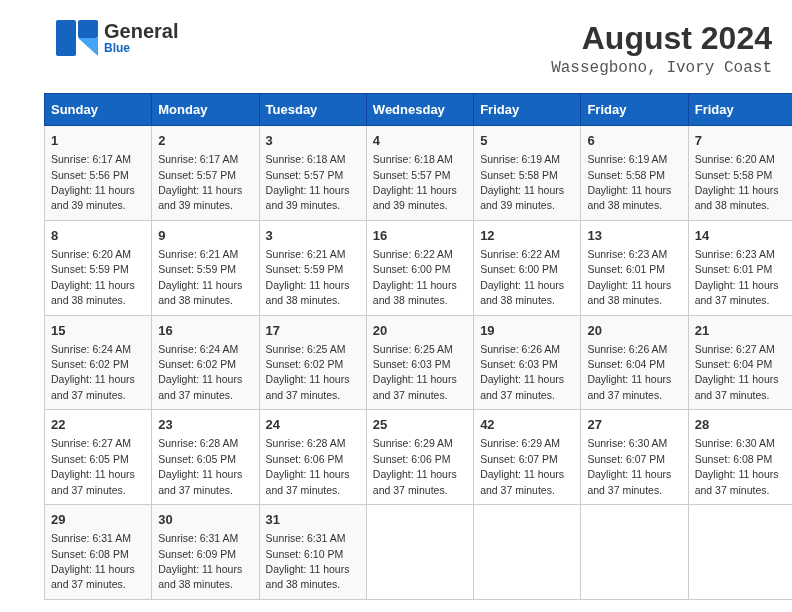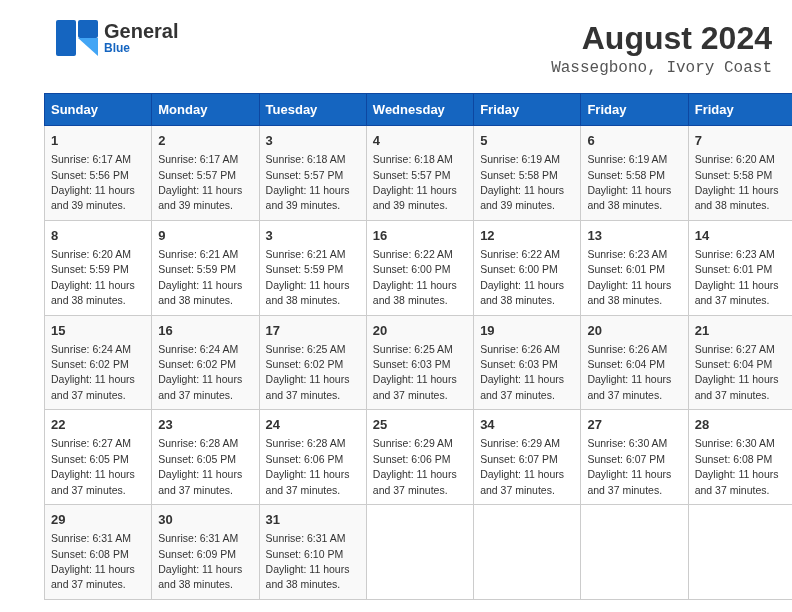--- a/index.html
+++ b/index.html
@@ -165,21 +165,21 @@
       </tr>
       <tr>
         <td><span class="day-num">22</span>
         <span class="day-detail">Sunrise: 6:27 AM<br>Sunset: 6:05 PM<br>Daylight: 11 hours and 37 minutes.</span></td>
         <td><span class="day-num">23</span>
         <span class="day-detail">Sunrise: 6:28 AM<br>Sunset: 6:05 PM<br>Daylight: 11 hours and 37 minutes.</span></td>
         <td><span class="day-num">24</span>
         <span class="day-detail">Sunrise: 6:28 AM<br>Sunset: 6:06 PM<br>Daylight: 11 hours and 37 minutes.</span></td>
         <td><span class="day-num">25</span>
         <span class="day-detail">Sunrise: 6:29 AM<br>Sunset: 6:06 PM<br>Daylight: 11 hours and 37 minutes.</span></td>
-        <td><span class="day-num">34</span>
+        <td><span class="day-num">42</span>
         <span class="day-detail">Sunrise: 6:29 AM<br>Sunset: 6:07 PM<br>Daylight: 11 hours and 37 minutes.</span></td>
         <td><span class="day-num">27</span>
         <span class="day-detail">Sunrise: 6:30 AM<br>Sunset: 6:07 PM<br>Daylight: 11 hours and 37 minutes.</span></td>
         <td><span class="day-num">28</span>
         <span class="day-detail">Sunrise: 6:30 AM<br>Sunset: 6:08 PM<br>Daylight: 11 hours and 37 minutes.</span></td>
       </tr>
       <tr>
         <td><span class="day-num">29</span>
         <span class="day-detail">Sunrise: 6:31 AM<br>Sunset: 6:08 PM<br>Daylight: 11 hours and 37 minutes.</span></td>
         <td><span class="day-num">30</span>

